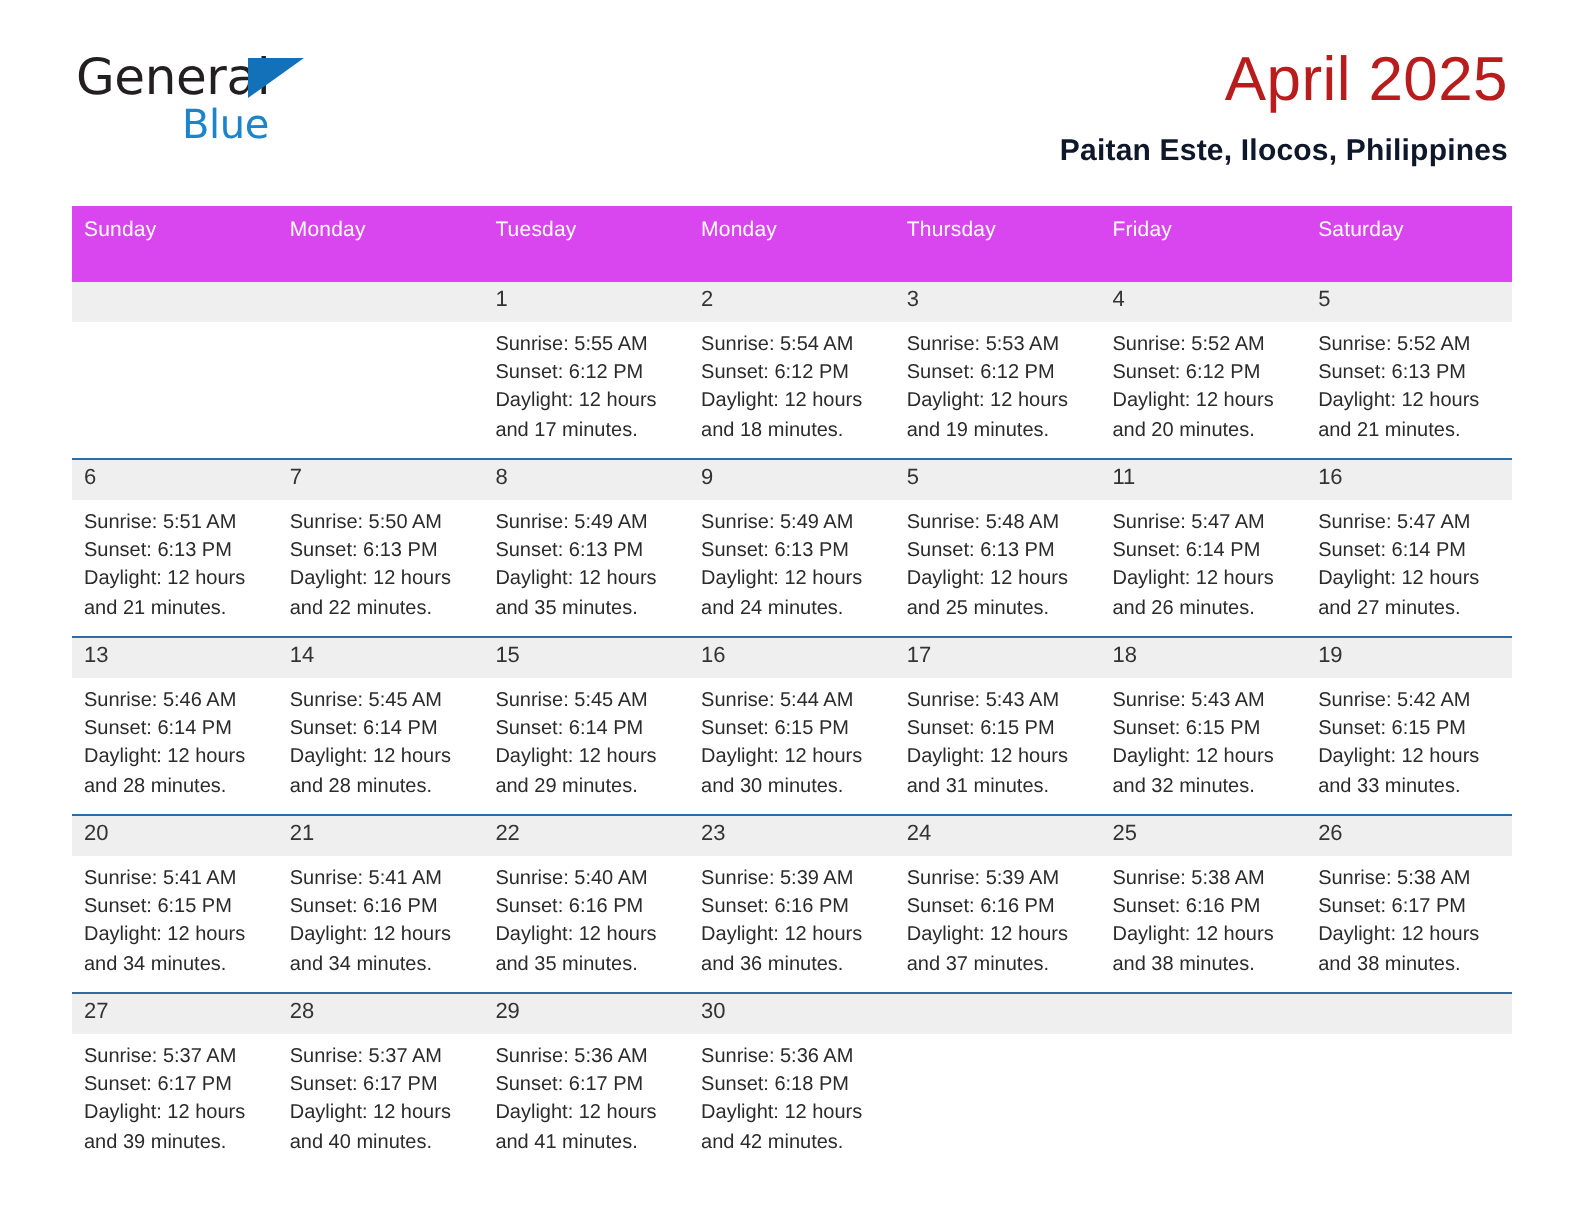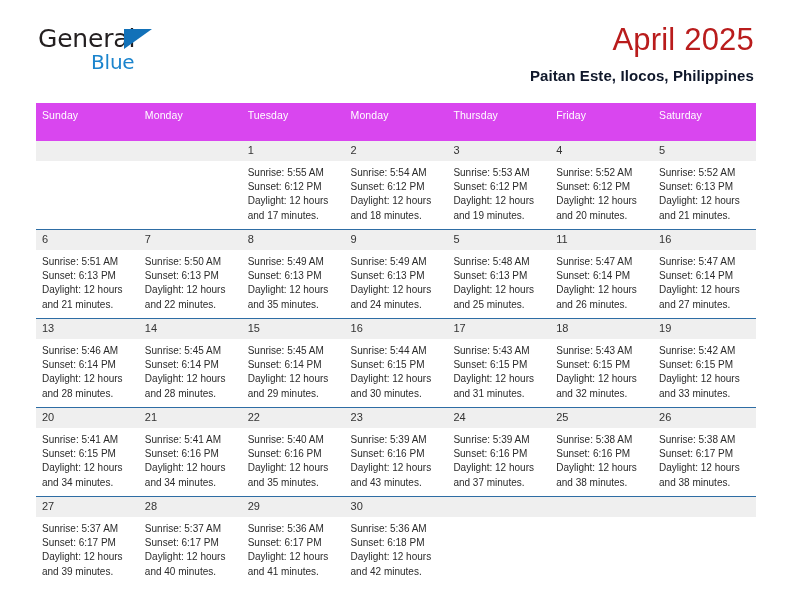--- a/index.html
+++ b/index.html
@@ -438,21 +438,21 @@
               </div>
             </div>
           </td>
           <td>
             <div class="cell">
               <div class="daynum">23</div>
               <div class="details">
                 <div>Sunrise: 5:39 AM</div>
                 <div>Sunset: 6:16 PM</div>
                 <div>Daylight: 12 hours</div>
-                <div>and 43 minutes.</div>
+                <div>and 36 minutes.</div>
               </div>
             </div>
           </td>
           <td>
             <div class="cell">
               <div class="daynum">24</div>
               <div class="details">
                 <div>Sunrise: 5:39 AM</div>
                 <div>Sunset: 6:16 PM</div>
                 <div>Daylight: 12 hours</div>

